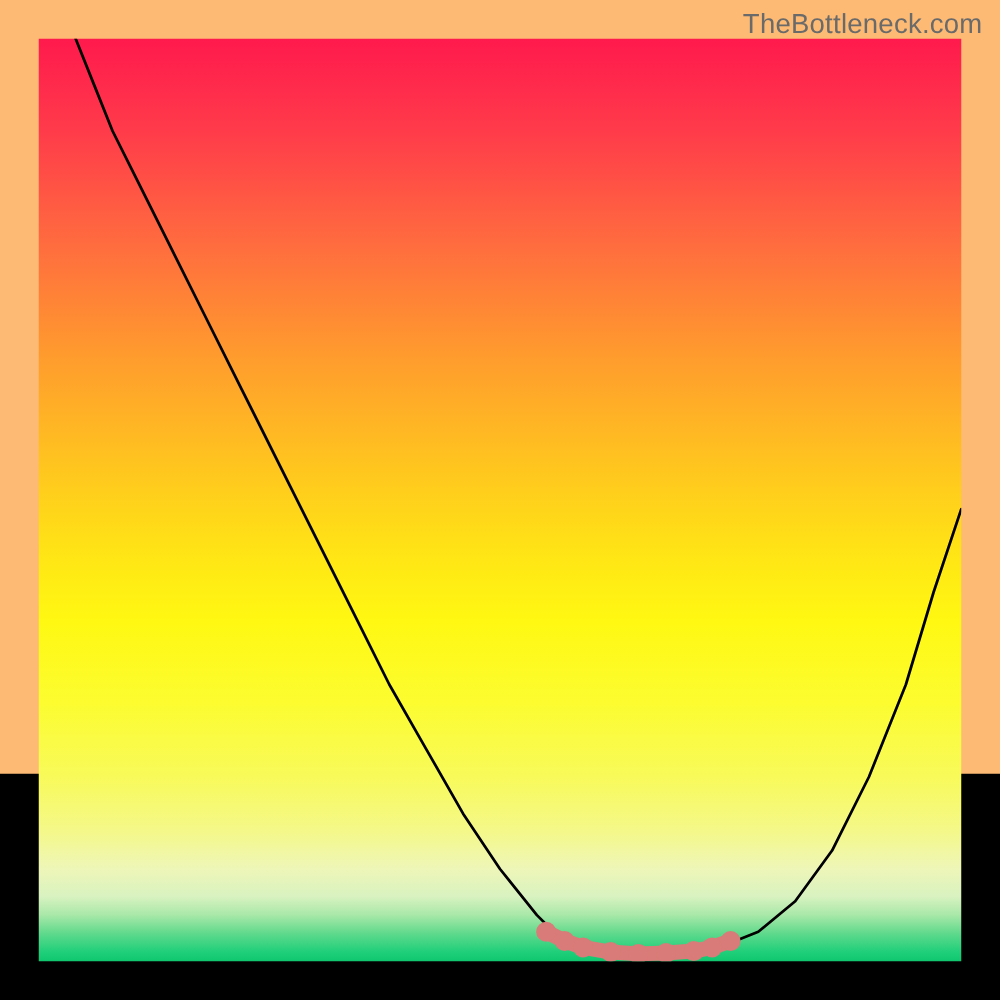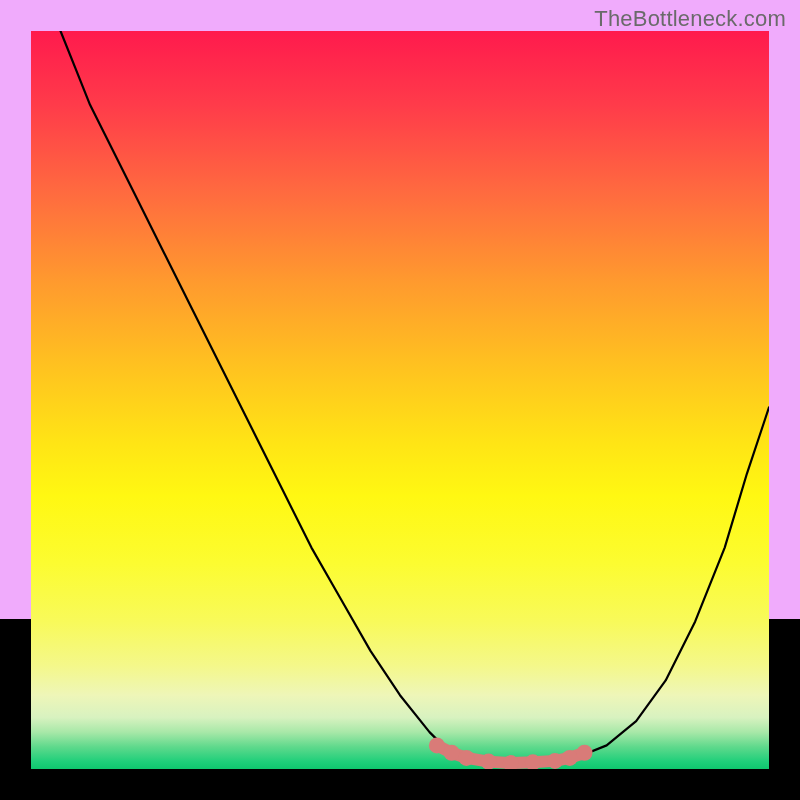--- a/index.html
+++ b/index.html
@@ -10,21 +10,21 @@
     background: #000;
     overflow: hidden;
     font-family: Arial, Helvetica, sans-serif;
   }
   .frame {
     position: absolute;
     top: 0;
     left: 0;
     width: 800px;
     height: 619px;
-    background: #f0abfc;
+    background: #fdba74;
   }
   .plot-area {
     position: absolute;
     left: 31px;
     top: 31px;
     width: 738px;
     height: 738px;
     background: linear-gradient(to bottom,
       #ff1a4d 0%,
       #ff3b4a 10%,

